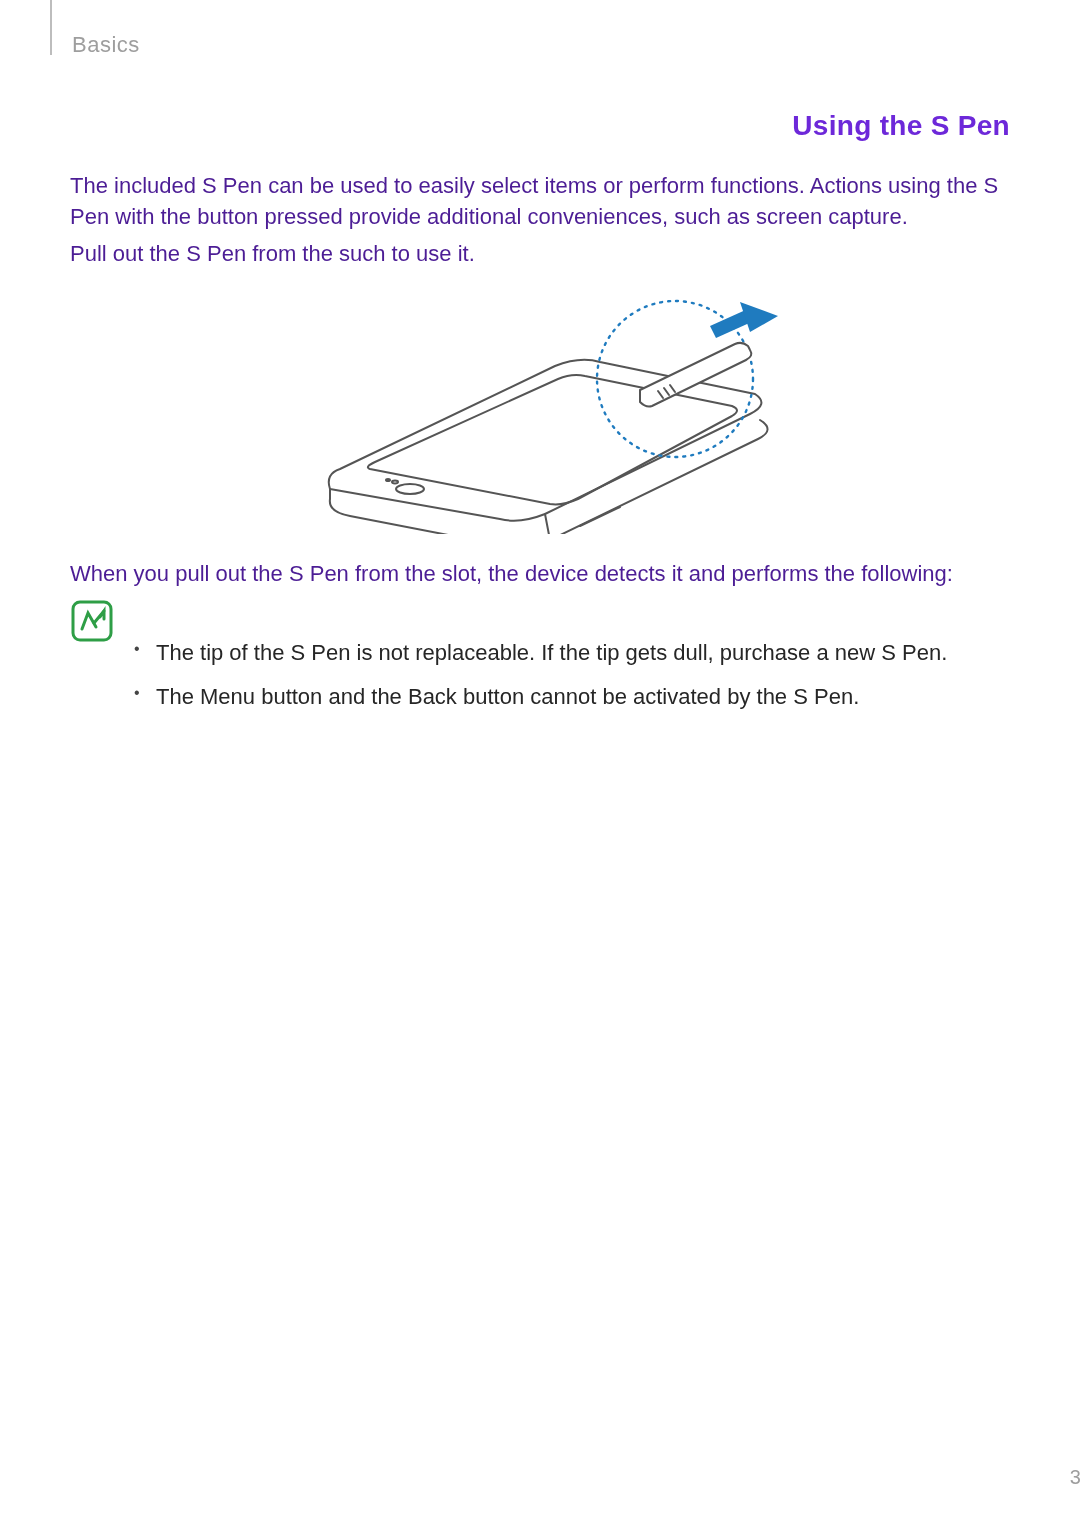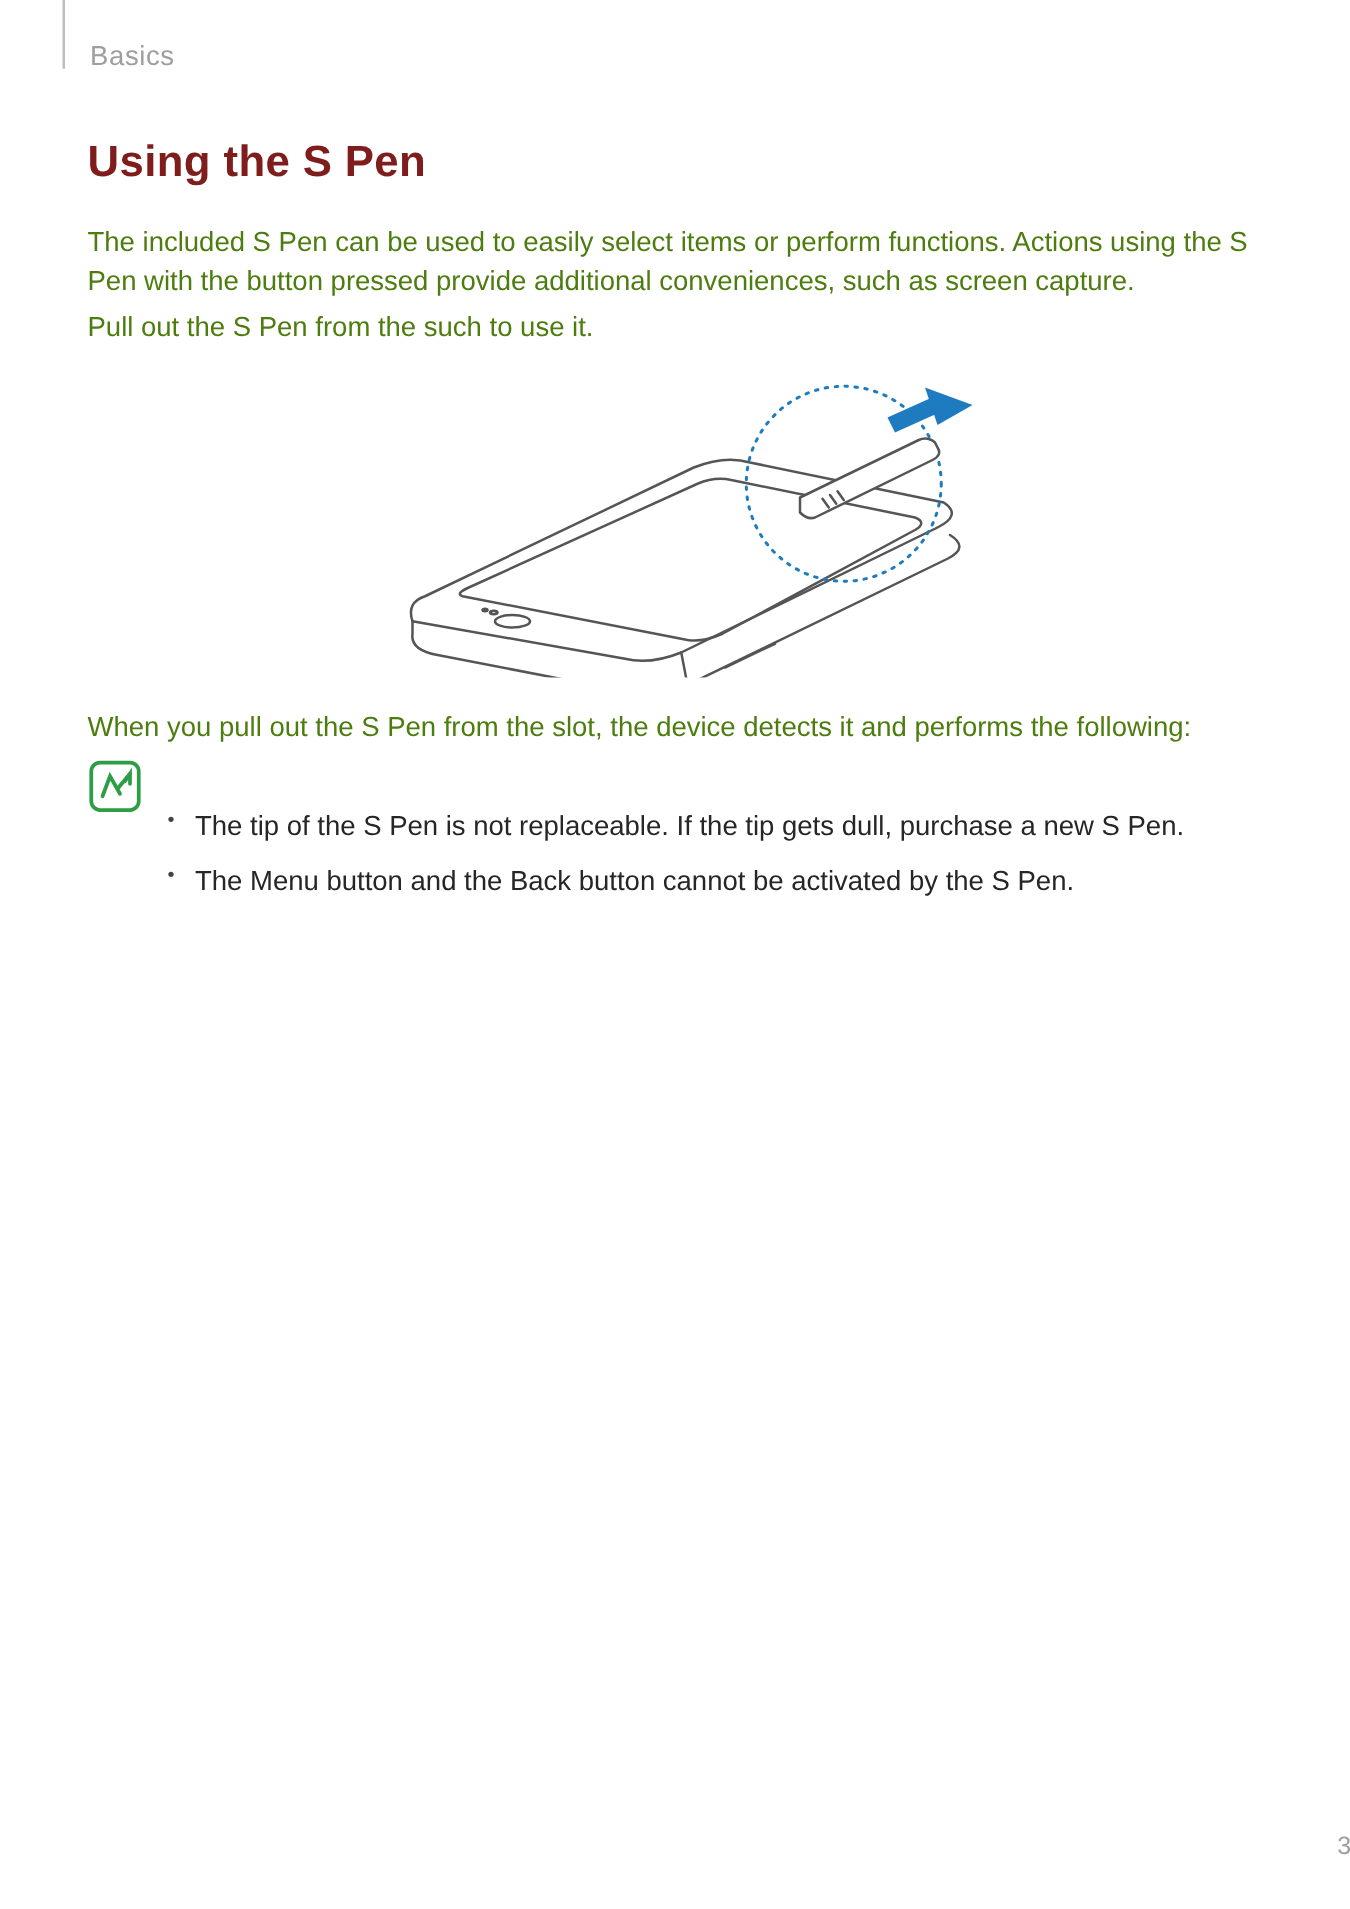--- a/index.html
+++ b/index.html
@@ -1,22 +1,22 @@
 <!DOCTYPE html>
 <html><head>
 <meta charset="utf-8">
 <style>
   * { box-sizing: border-box; margin: 0; padding: 0; }
   html, body { width: 1080px; height: 1527px; background: #ffffff; font-family: "Segoe UI", "Helvetica Neue", Arial, sans-serif; color: #262626; }
   .page { position: relative; width: 100%; height: 100%; padding: 30px 70px 40px 50px; border-radius: 26px; }
   .header-rule { position: absolute; left: 50px; top: 0; width: 2px; height: 55px; background: #bdbdbd; }
   .header-label { position: absolute; left: 72px; top: 32px; font-size: 22px; color: #9e9e9e; letter-spacing: 0.5px; }
   .content { margin-top: 80px; margin-left: 20px; }
-  h1.title { font-size: 35px; font-weight: 700; color: #7f1d1d; margin-bottom: 28px; letter-spacing: 0.3px; }
-  p.body { font-size: 22px; line-height: 1.42; color: #4d7c0f; margin-bottom: 6px; }
+  h1.title { font-size: 28px; font-weight: 700; color: #6d28d9; margin-bottom: 28px; letter-spacing: 0.3px; text-align: right; }
+  p.body { font-size: 22px; line-height: 1.42; color: #4c1d95; margin-bottom: 6px; }
   .figure-wrap { width: 100%; display: flex; justify-content: center; margin: 24px 0 24px 0; }
   .figure-wrap svg { display: block; }
   ul.main-list { list-style: none; margin: 10px 0 14px 22px; }
   ul.main-list li { position: relative; padding-left: 22px; font-size: 22px; line-height: 1.7; }
   ul.main-list li::before { content: "•"; position: absolute; left: 0; top: 0; font-size: 16px; color: #444; }
   .note-block { display: flex; margin-top: 8px; }
   .note-icon { flex: 0 0 48px; margin-top: 2px; }
   .note-icon svg { display: block; }
   ul.note-list { list-style: none; margin-left: 16px; margin-top: 40px; }
   ul.note-list li { position: relative; padding-left: 22px; font-size: 22px; line-height: 1.45; margin-bottom: 12px; }

